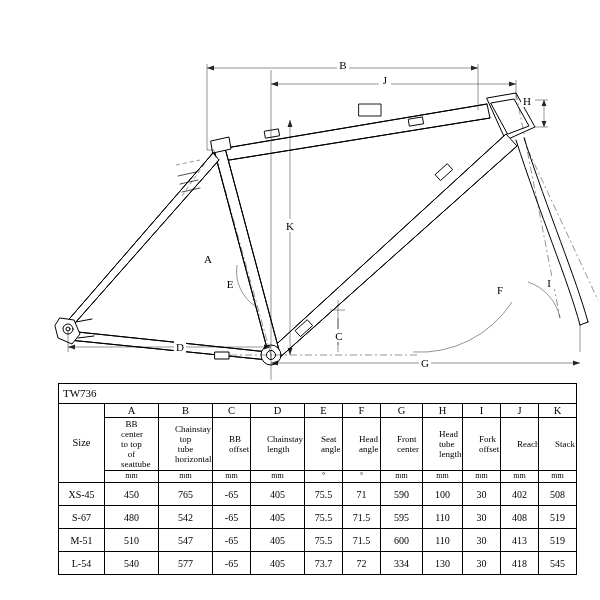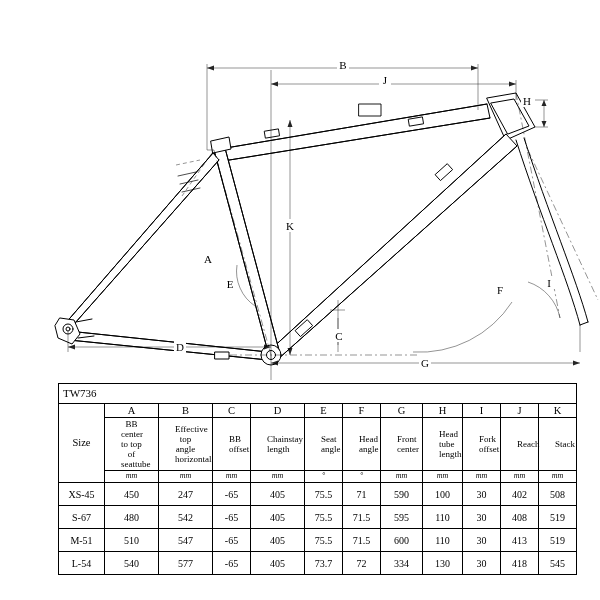--- a/index.html
+++ b/index.html
@@ -63,21 +63,20 @@
     height: 13px;
   }
   tr.head-row td {
     font-size: 9px;
     height: 44px;
     padding: 1px 16px;
   }
   tr.unit-row td {
     font-size: 8px;
     height: 11px;
-    font-style: italic;
   }
   tr.data-row td {
     font-size: 10px;
     height: 22px;
     text-align: center;
   }
   td.size-col {
     width: 46px;
   }
   .hdr-size {
@@ -287,21 +286,21 @@
           <td>E</td>
           <td>F</td>
           <td>G</td>
           <td>H</td>
           <td>I</td>
           <td>J</td>
           <td>K</td>
         </tr>
         <tr class="head-row">
           <td>BB center to top of seattube</td>
-          <td>Effective top angle horizontal</td>
+          <td>Chainstay top tube horizontal</td>
           <td>BB offset</td>
           <td>Chainstay length</td>
           <td>Seat angle</td>
           <td>Head angle</td>
           <td>Front center</td>
           <td>Head tube length</td>
           <td>Fork offset</td>
           <td>Reach</td>
           <td>Stack</td>
         </tr>
@@ -315,21 +314,21 @@
           <td>mm</td>
           <td>mm</td>
           <td>mm</td>
           <td>mm</td>
           <td>mm</td>
         </tr>
 
         <tr class="data-row">
           <td class="size-col">XS-45</td>
           <td>450</td>
-          <td>247</td>
+          <td>765</td>
           <td>-65</td>
           <td>405</td>
           <td>75.5</td>
           <td>71</td>
           <td>590</td>
           <td>100</td>
           <td>30</td>
           <td>402</td>
           <td>508</td>
         </tr>

